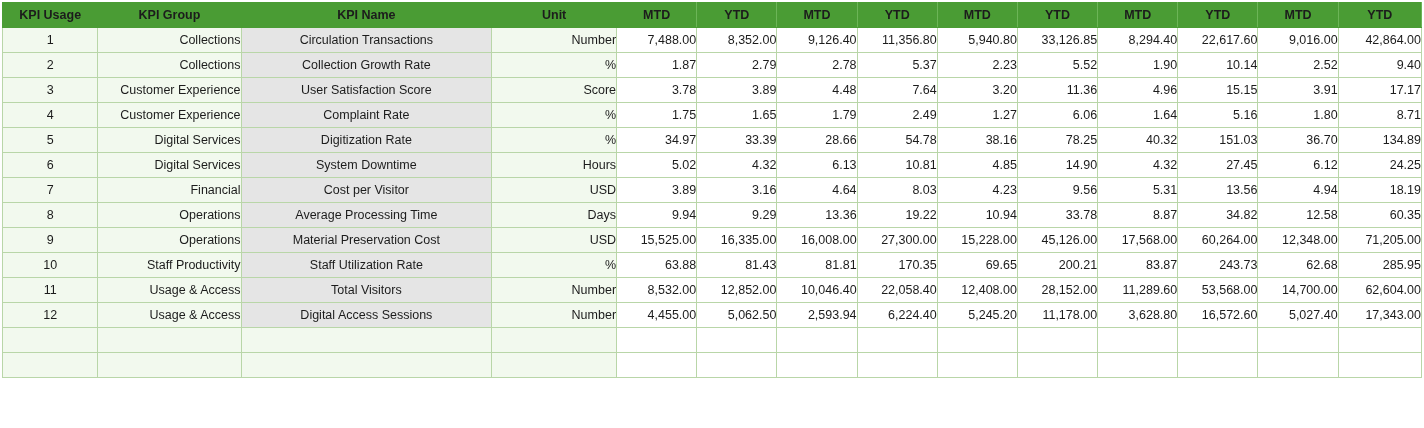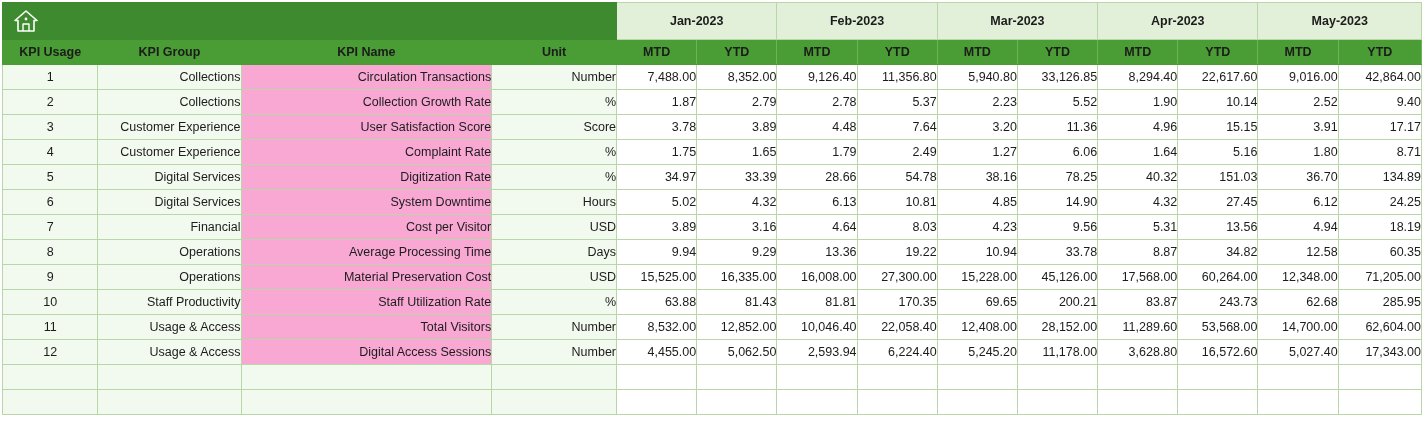--- a/index.html
+++ b/index.html
@@ -71,21 +71,21 @@
   .col-head.sub {
     border-left: 1px solid #6cb557 !important;
     border-right: 1px solid #6cb557 !important;
   }
   
   tr.data-row td {
     height: 25px;
   }
   td.c-num { text-align: center; background: #f2f9ee; }
   td.c-group { text-align: right; background: #f2f9ee; }
-  td.c-name { text-align: right; background: #f9a8d4; }
+  td.c-name { text-align: center; background: #e5e5e5; }
   td.c-unit { text-align: right; background: #f2f9ee; }
   td.c-val {
     text-align: right;
     padding-right: 7px;
     background: #ffffff;
   }
   tr.empty-row td {
     height: 25px;
     background: #f2f9ee;
   }
@@ -107,39 +107,20 @@
       <col style="width:79px">
         <col style="width:79px">
       <col style="width:79px">
         <col style="width:79px">
       <col style="width:79px">
         <col style="width:79px">
       <col style="width:79px">
         <col style="width:82px">
     </colgroup>
     <thead>
-      <tr>
-        <td class="logo-cell" colspan="4">
-          <div class="logo-wrap">
-            <span>
-              <svg class="house-icon" width="26" height="26" viewBox="0 0 26 26" xmlns="http://www.w3.org/2000/svg">
-                <rect x="0" y="0" width="26" height="26" fill="#3d8b2e"></rect>
-                <path d="M13 3 L24 12.5 L21 12.5 L21 23 L5 23 L5 12.5 L2 12.5 Z" fill="none" stroke="#ffffff" stroke-width="1.6" stroke-linejoin="round"></path>
-                <path d="M10 23 L10 16 L16 16 L16 23" fill="none" stroke="#ffffff" stroke-width="1.4" stroke-linejoin="round"></path>
-                <circle cx="13" cy="11" r="1.4" fill="#ffffff"></circle>
-              </svg>
-            </span>
-          </div>
-        </td>
-        <th class="month-head" colspan="2">Jan-2023</th>
-        <th class="month-head" colspan="2">Feb-2023</th>
-        <th class="month-head" colspan="2">Mar-2023</th>
-        <th class="month-head" colspan="2">Apr-2023</th>
-        <th class="month-head" colspan="2">May-2023</th>
-      </tr>
       <tr>
         <th class="col-head">KPI Usage</th>
         <th class="col-head">KPI Group</th>
         <th class="col-head">KPI Name</th>
         <th class="col-head">Unit</th>
 
         <th class="col-head sub">MTD</th>
         <th class="col-head sub">YTD</th>
         <th class="col-head sub">MTD</th>
         <th class="col-head sub">YTD</th>

